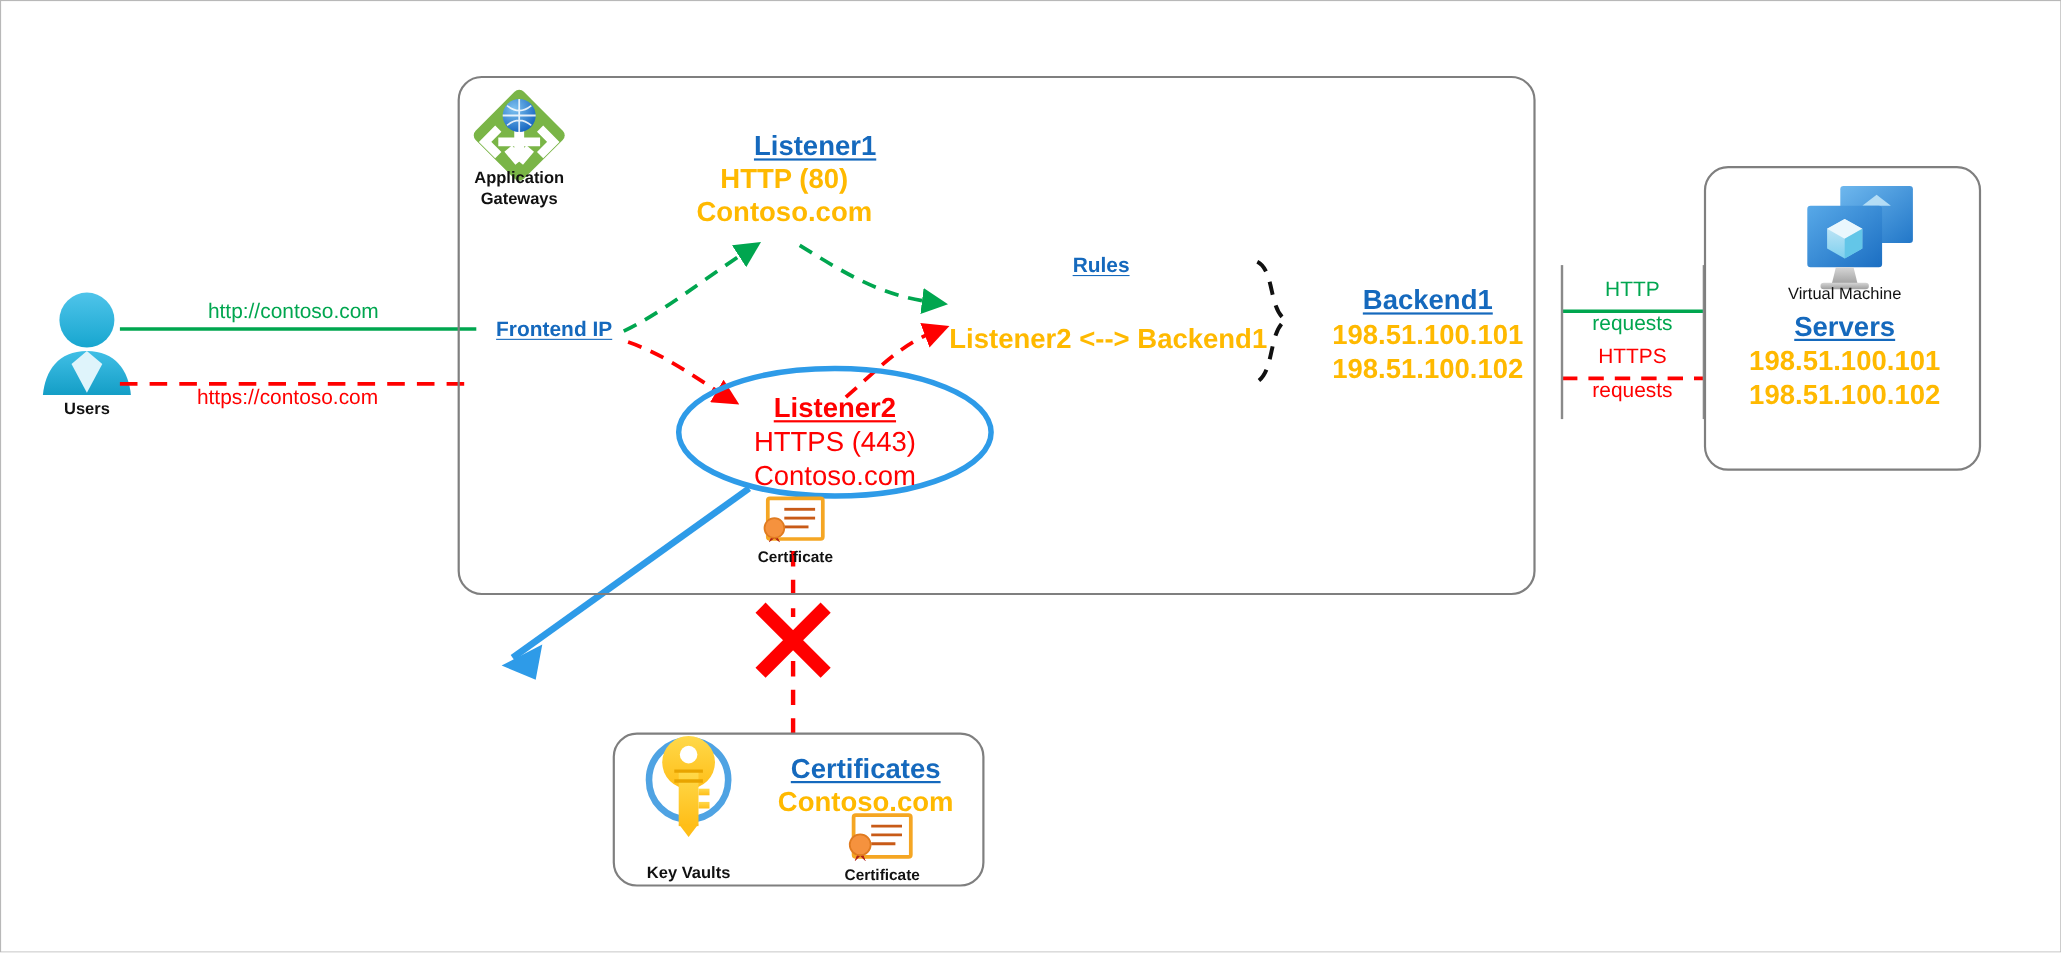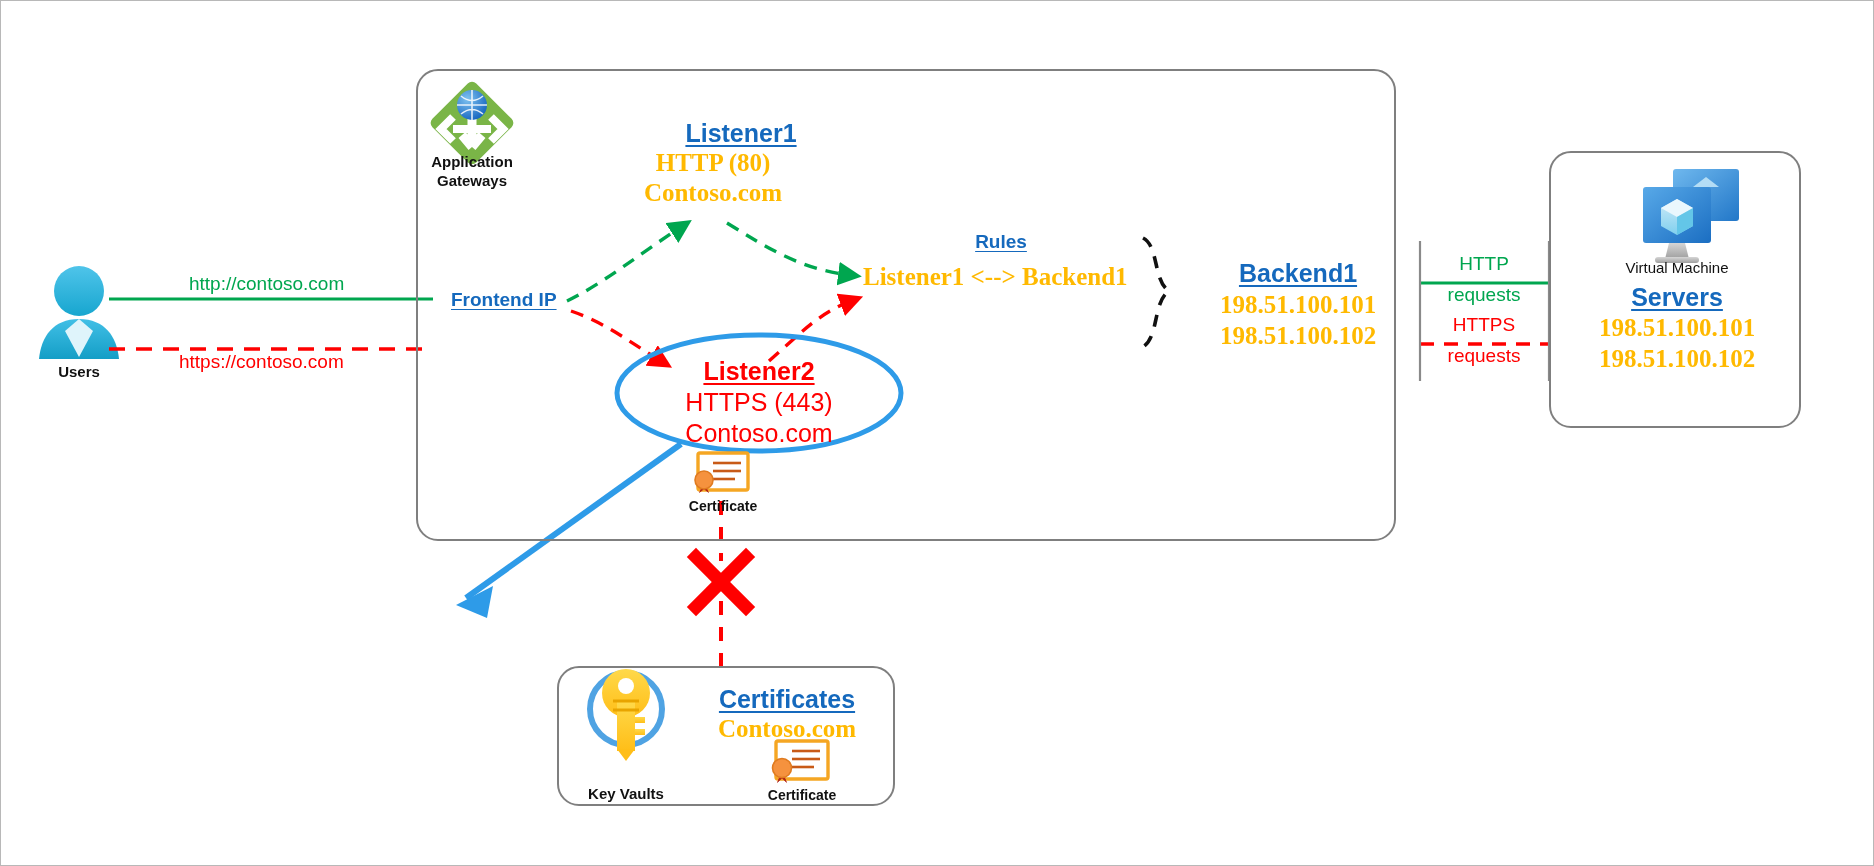--- a/index.html
+++ b/index.html
@@ -23,21 +23,21 @@
     background:transparent;
     box-sizing:border-box;
   }
 
   
   .txt{position:absolute;white-space:nowrap;}
   .ttl{
     color:#1569bd;font-weight:bold;text-decoration:underline;
     text-underline-offset:3px;
   }
-  .amber{color:#FFB900;font-weight:bold;font-family:Liberation Serif, serif;}
+  .amber{color:#FFB900;font-weight:bold;}
   .redb{color:#FF0000;font-weight:bold;text-decoration:underline;text-underline-offset:3px;}
   .red{color:#FF0000;}
   .green{color:#00A64F;}
   .blue-note{color:#3399EE;}
 
   .center{transform:translateX(-50%);text-align:center;}
 
   
   .iconlabel{
     position:absolute;font-size:14px;font-weight:bold;color:#111;
@@ -205,21 +205,21 @@
   <div class="txt center amber" style="left:712px;top:148px;font-size:25px;">HTTP (80)</div>
   <div class="txt center amber" style="left:712px;top:178px;font-size:25px;">Contoso.com</div>
 
   <div class="txt center redb" style="left:758px;top:356px;font-size:25px;">Listener2</div>
   <div class="txt center red" style="left:758px;top:387px;font-size:25px;">HTTPS (443)</div>
   <div class="txt center red" style="left:758px;top:418px;font-size:25px;">Contoso.com</div>
 
   <div class="iconlabel" style="left:722px;top:497px;transform:translateX(-50%);font-size:14px;">Certificate</div>
 
   <div class="txt center ttl" style="left:1000px;top:230px;font-size:19px;">Rules</div>
-  <div class="txt amber" style="left:862px;top:262px;font-size:25px;">Listener1 &lt;--&gt; Backend1</div>
+  <div class="txt amber" style="left:862px;top:293px;font-size:25px;">Listener2 &lt;--&gt; Backend1</div>
 
   <div class="txt center ttl" style="left:1297px;top:258px;font-size:25px;">Backend1</div>
   <div class="txt center amber" style="left:1297px;top:290px;font-size:25px;">198.51.100.101</div>
   <div class="txt center amber" style="left:1297px;top:321px;font-size:25px;">198.51.100.102</div>
 
   <div class="txt center green" style="left:1483px;top:252px;font-size:19px;">HTTP</div>
   <div class="txt center green" style="left:1483px;top:283px;font-size:19px;">requests</div>
   <div class="txt center red" style="left:1483px;top:313px;font-size:19px;">HTTPS</div>
   <div class="txt center red" style="left:1483px;top:344px;font-size:19px;">requests</div>
 

